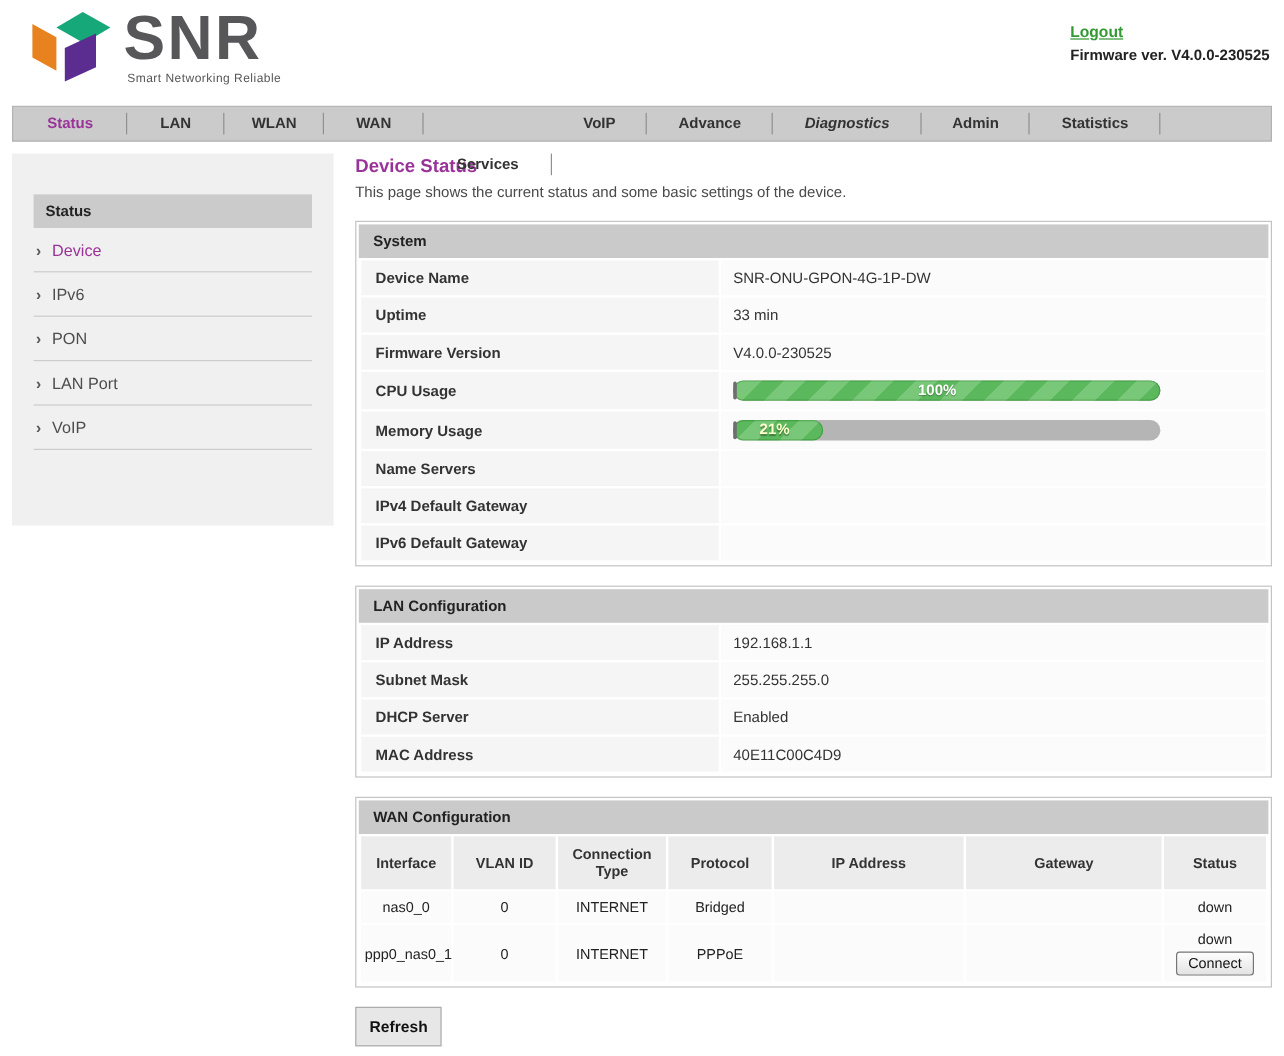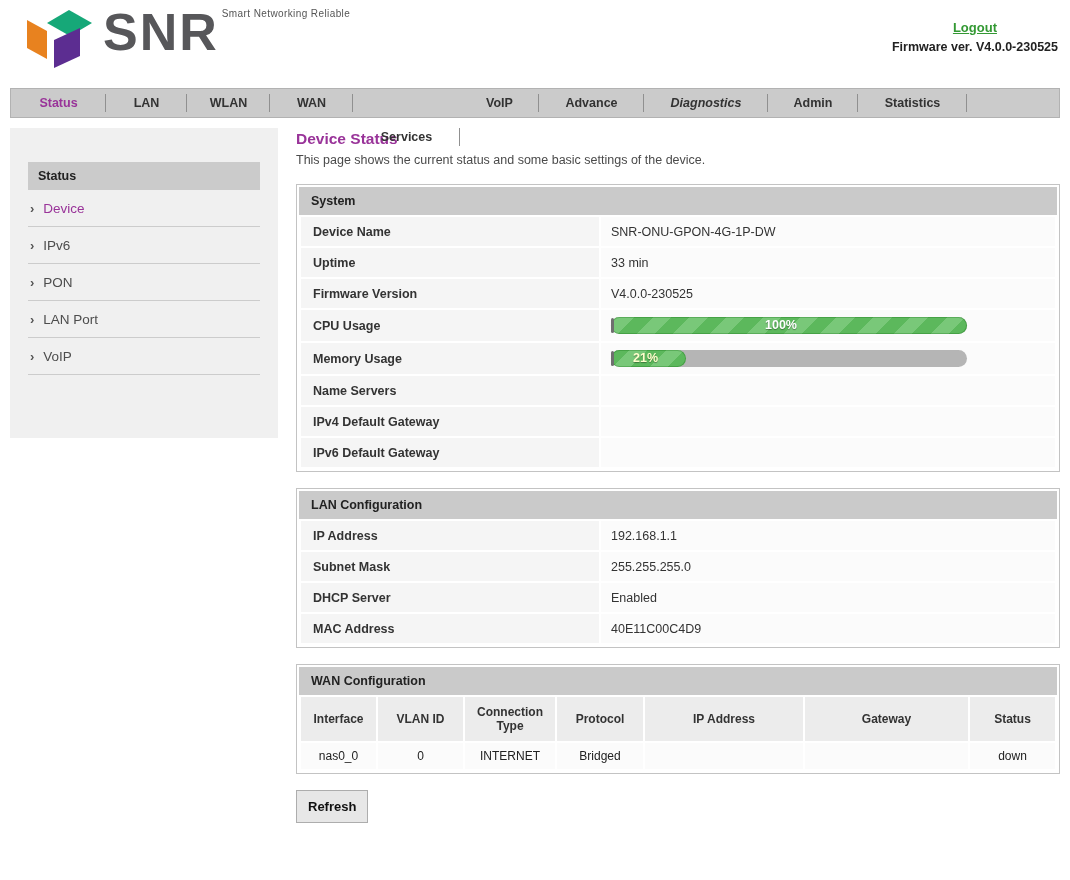--- a/index.html
+++ b/index.html
@@ -11,24 +11,24 @@
   }
   *{box-sizing:border-box;}
   html,body{margin:0;padding:0;}
   body{
     width:1070px;height:880px;overflow:hidden;background:#fff;
     font-family:"Liberation Sans", sans-serif;color:#333;
   }
   
   .header{position:relative;height:88px;background:#fff;}
   .brand{display:flex;align-items:flex-start;padding:6px 0 0 15px;}
-  .brand-text{display:flex;flex-direction:row;margin-left:8px;}
+  .brand-text{display:flex;flex-direction:column;margin-left:8px;}
   .brand-name{font-size:52px;line-height:52px;font-weight:bold;letter-spacing:2px;color:#57575a;}
   .brand-tagline{font-size:10px;color:#555;letter-spacing:.4px;margin-top:2px;margin-left:3px;}
-  .header-right{position:absolute;top:18px;right:12px;text-align:center;}
+  .header-right{position:absolute;top:18px;right:12px;text-align:left;}
   .logout-link{display:inline-block;color:var(--logout-green);font-weight:bold;font-size:13px;text-decoration:underline;cursor:pointer;margin-bottom:3px;}
   .firmware{font-size:12.5px;font-weight:bold;color:#222;margin-top:2px;}
   
   .navbar{margin:0 10px;height:30px;background:#cbcbcb;border:1px solid #b2b2b2;display:flex;}
   .tab{text-align:center;line-height:28px;font-size:12.5px;font-weight:bold;color:#333;position:relative;cursor:pointer;flex:0 0 auto;}
   .tab::after{content:'';position:absolute;right:0;top:5px;height:18px;width:1px;background:#909090;}
   .tab.active{color:var(--accent);}
   
   .content{display:flex;align-items:flex-start;gap:18px;padding:10px 10px 0;}
   .sidebar{width:268px;flex:0 0 268px;background:#f0f0f0;min-height:310px;padding:34px 0 50px;}
@@ -227,19 +227,28 @@
               <td class="wan-td">nas0_0</td>
               <td class="wan-td">0</td>
               <td class="wan-td">INTERNET</td>
               <td class="wan-td">Bridged</td>
               <td class="wan-td"></td>
               <td class="wan-td"></td>
               <td class="wan-td">
                 <div class="status-text">down</div>
               </td>
             </tr>
+            <tr>
+              <td class="wan-td">ppp0_nas0_1</td>
+              <td class="wan-td">0</td>
+              <td class="wan-td">INTERNET</td>
+              <td class="wan-td">PPPoE</td>
+              <td class="wan-td"></td>
+              <td class="wan-td"></td>
+              <td class="wan-td"><div class="status-text">down</div><button class="connect-btn">Connect</button></td>
+            </tr>
           </tbody>
       </table>
     </section>
 
     <button class="refresh-btn">Refresh</button>
   </main>
 </div>
 
 </body></html>

